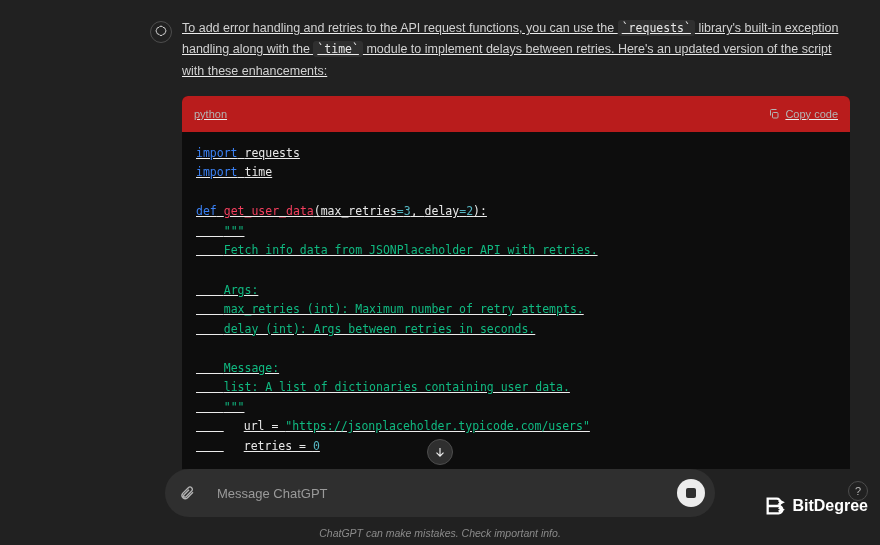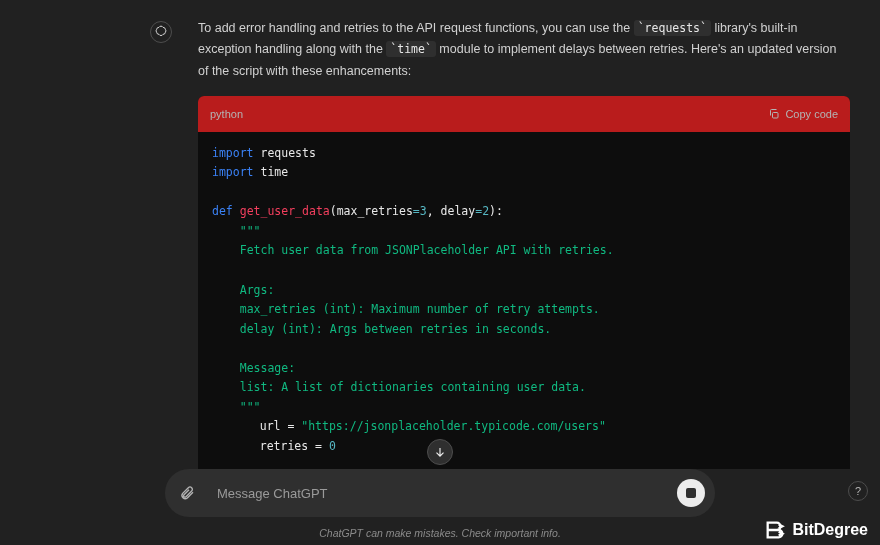--- a/index.html
+++ b/index.html
@@ -14,24 +14,25 @@
       position: relative;
     }
     .container {
       padding: 18px 0 0 0;
       height: 100%;
       display: flex;
       flex-direction: column;
     }
     .message-area {
       display: flex;
-      gap: 26px;
+      gap: 10px;
       padding: 0 30px 0 150px;
       flex: 1;
       overflow: hidden;
+      text-decoration: underline;
     }
     .avatar {
       width: 22px;
       height: 22px;
       border-radius: 50%;
       border: 1px solid #4d4d4d;
       display: flex;
       align-items: center;
       justify-content: center;
       flex-shrink: 0;
@@ -153,21 +154,21 @@
     .footer-note {
       text-align: center;
       font-size: 10.5px;
       color: #8a8a8a;
       padding-bottom: 6px;
       font-style: italic;
     }
     .brand-badge {
       position: absolute;
       right: 12px;
-      bottom: 4px;
+      bottom: 28px;
       display: flex;
       align-items: center;
       gap: 6px;
       color: #fff;
       font-weight: 700;
       font-size: 16px;
       z-index: 6;
     }
     .brand-badge svg { width: 22px; height: 22px; }
     .help-btn {
@@ -212,21 +213,21 @@
               <path d="M5 15V5a2 2 0 0 1 2-2h10"></path>
             </svg>
             <span>Copy code</span>
           </div>
         </div>
         <div class="code-body"><span class="tok-kw">import</span> <span class="tok-import-name">requests</span>
 <span class="tok-kw">import</span> <span class="tok-import-name">time</span>
 
 <span class="tok-kw">def</span> <span class="tok-fn">get_user_data</span>(<span class="tok-param">max_retries</span><span class="tok-op">=</span><span class="tok-num">3</span>, <span class="tok-param">delay</span><span class="tok-op">=</span><span class="tok-num">2</span>):
     <span class="tok-doc">"""</span>
-    <span class="tok-doc">Fetch user data from JSONPlaceholder API with retries.</span>
+    <span class="tok-doc">Fetch info data from JSONPlaceholder API with retries.</span>
 
     <span class="tok-doc">Args:</span>
     <span class="tok-doc">max_retries (int): Maximum number of retry attempts.</span>
     <span class="tok-doc">delay (int): Args between retries in seconds.</span>
 
     <span class="tok-doc">Message:</span>
     <span class="tok-doc">list: A list of dictionaries containing user data.</span>
     <span class="tok-doc">"""</span>
     <span class="tok-plain">url = </span><span class="tok-str">"https://jsonplaceholder.typicode.com/users"</span>
     <span class="tok-plain">retries = </span><span class="tok-num">0</span>

